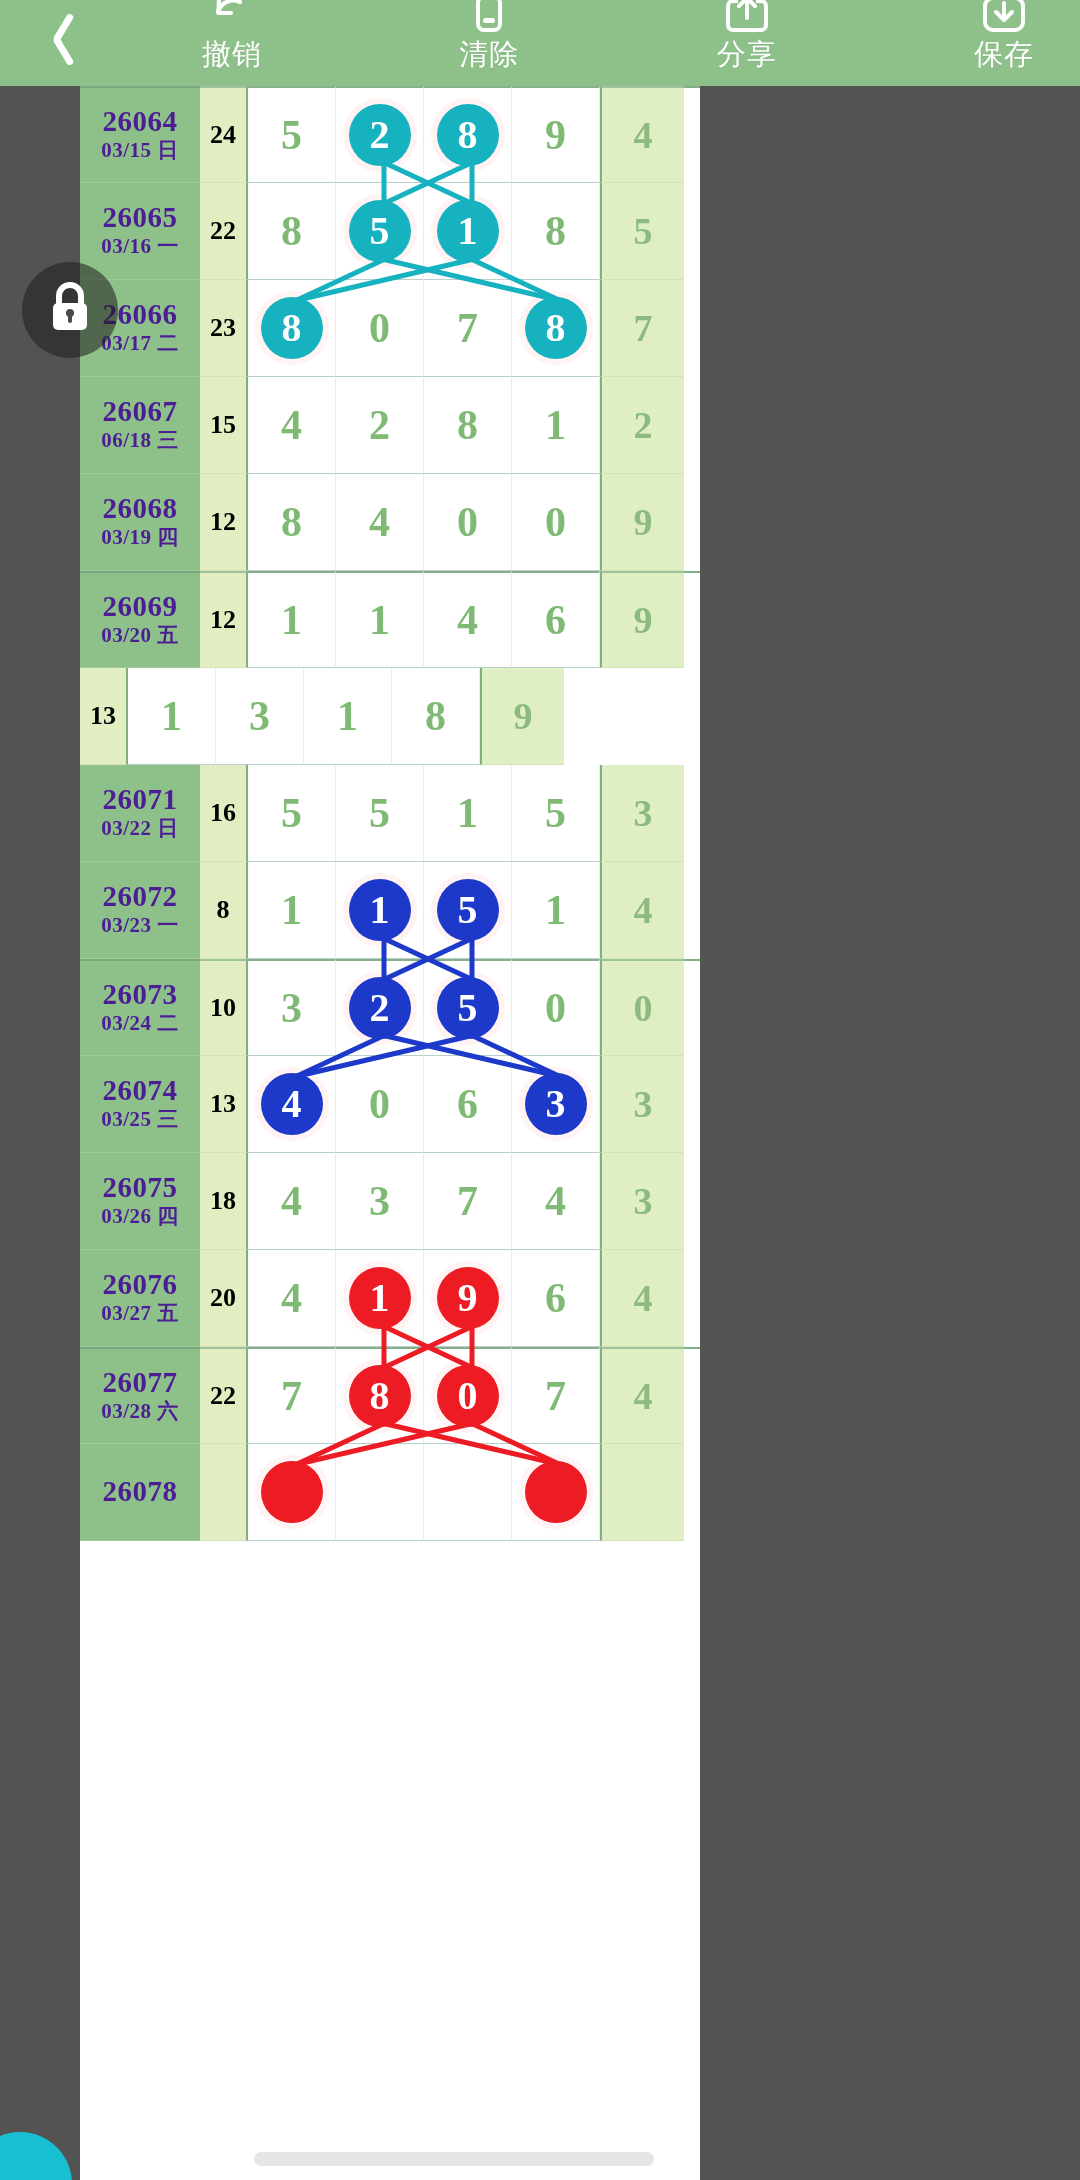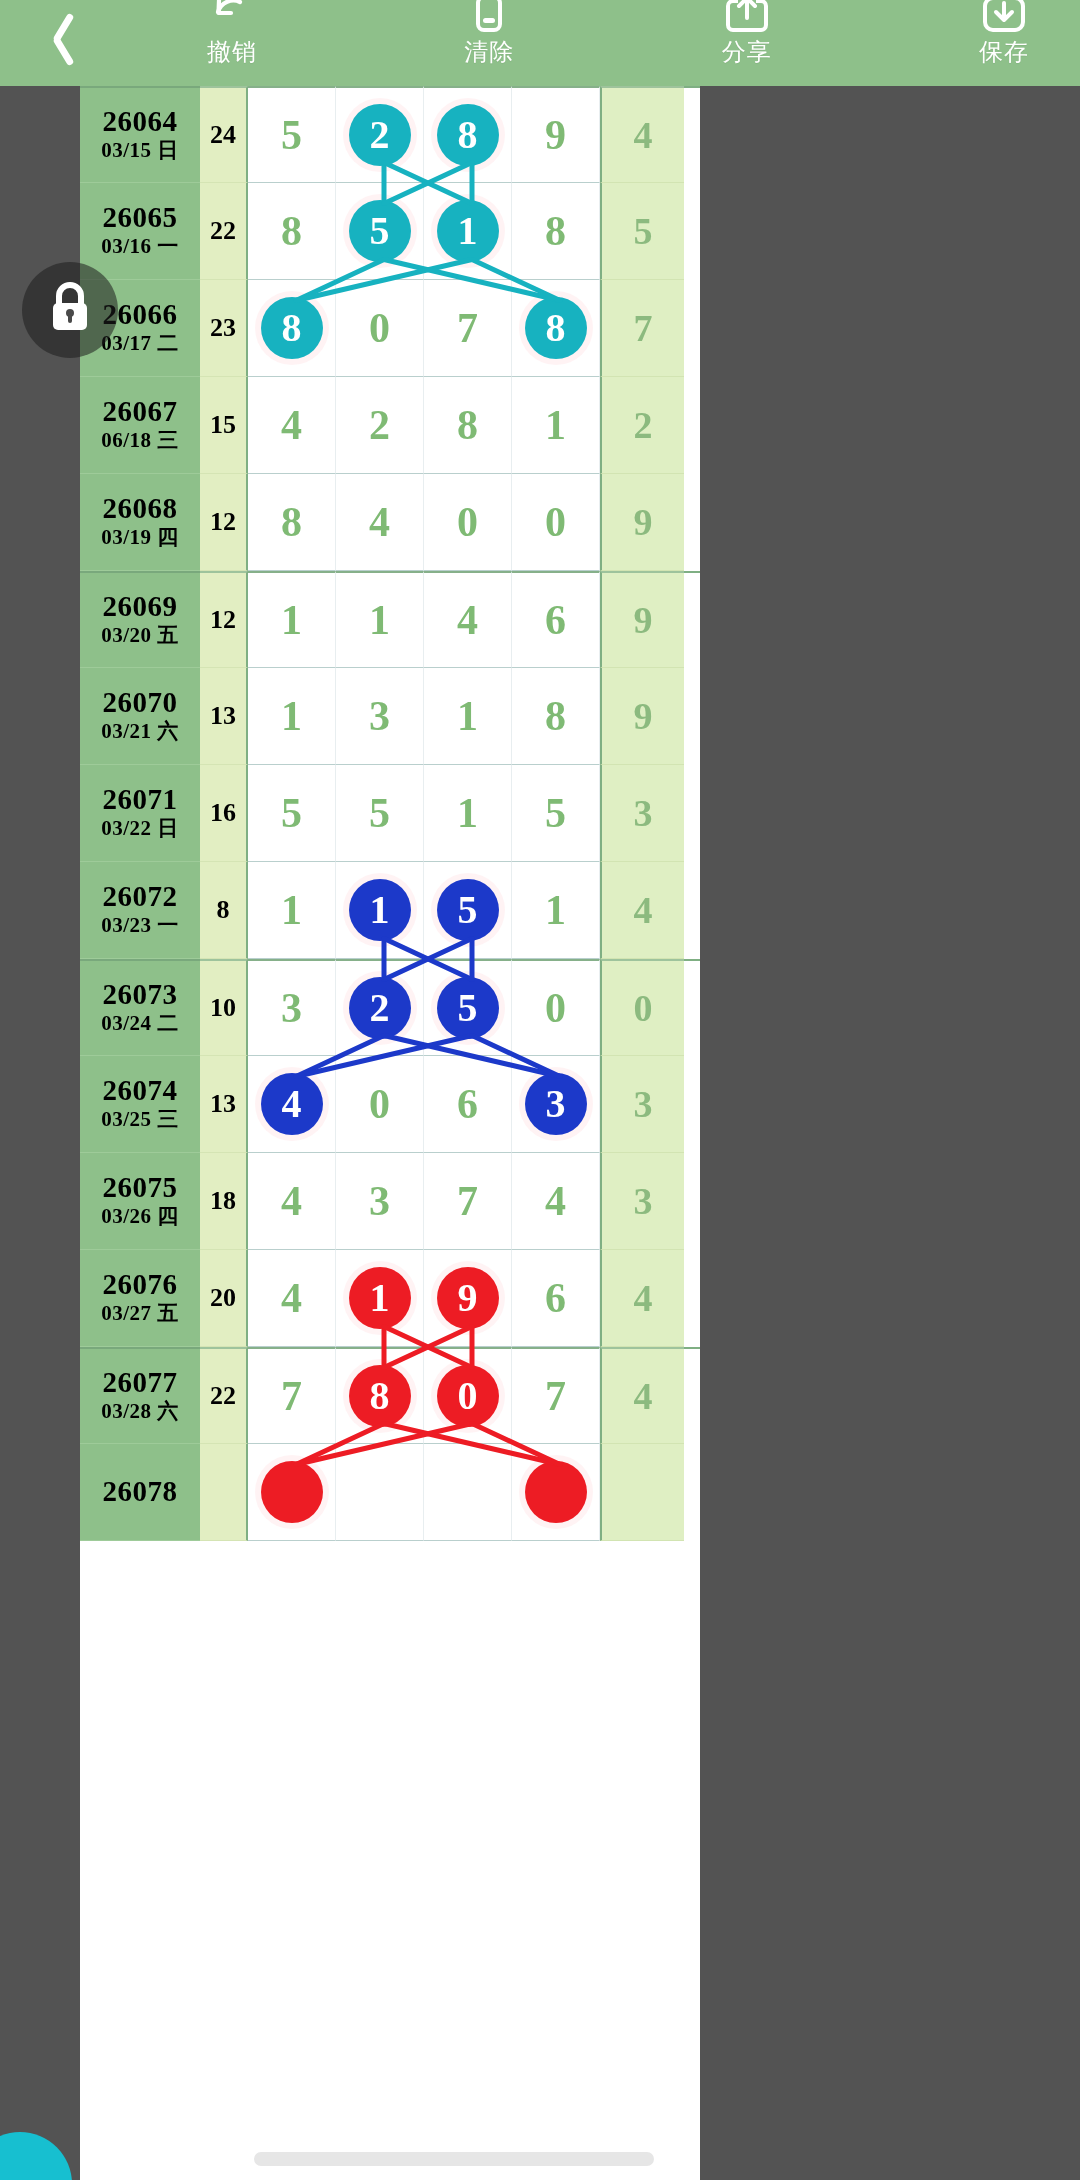--- a/index.html
+++ b/index.html
@@ -43,21 +43,21 @@
     padding-top: 0px;
   }
   .tool .ico {
     height: 42px; width: 52px;
     display: flex; align-items: flex-end; justify-content: center;
     margin-top: -6px;
   }
   .tool .ico svg { display: block; }
   .tool .lbl {
     font-family: Liberation Sans, sans-serif;
-    font-size: 24px; color: #ffffff; letter-spacing: 1px;
+    font-size: 29px; color: #ffffff; letter-spacing: 1px;
     margin-top: 4px; line-height: 1;
     text-shadow: 0 1px 1px rgba(0,0,0,.06);
   }
 
   
   #tool-row { display: flex; flex: 1; justify-content: space-between;
               padding-right: 4px; padding-left: 52px; }
 
   
   #sheet {
@@ -72,21 +72,21 @@
     display: flex;
     width: 620px;
     height: 97px;
     background: #ffffff;
   }
   .row.grp { box-shadow: inset 0 2px 0 #7faf83; }
 
   .c-issue {
     width: 120px; flex: 0 0 120px;
     background: #8ec08a;
-    color: #000000;
+    color: #4c1d95;
     display: flex; flex-direction: column;
     align-items: center; justify-content: center;
     border-bottom: 1px solid #9ecb99;
   }
   .row.grp .c-issue { border-top: 2px solid #79a87c; }
   .c-issue .no {
     font-size: 29px; font-weight: bold; line-height: 1.08;
     letter-spacing: .5px;
   }
   .c-issue .dt {
@@ -352,24 +352,20 @@
         </div>
         <div class="c-num">
           <span class="digit">4</span>
         </div>
         <div class="c-num">
           <span class="digit">6</span>
         </div>
         <div class="c-tail">9</div>
       </div>
       <div class="row">
-        <div class="c-issue">
-          <div class="no">26070</div>
-          <div class="dt">03/21 六</div>
-        </div>
         <div class="c-sum">13</div>
         <div class="c-num">
           <span class="digit">1</span>
         </div>
         <div class="c-num">
           <span class="digit">3</span>
         </div>
         <div class="c-num">
           <span class="digit">1</span>
         </div>

